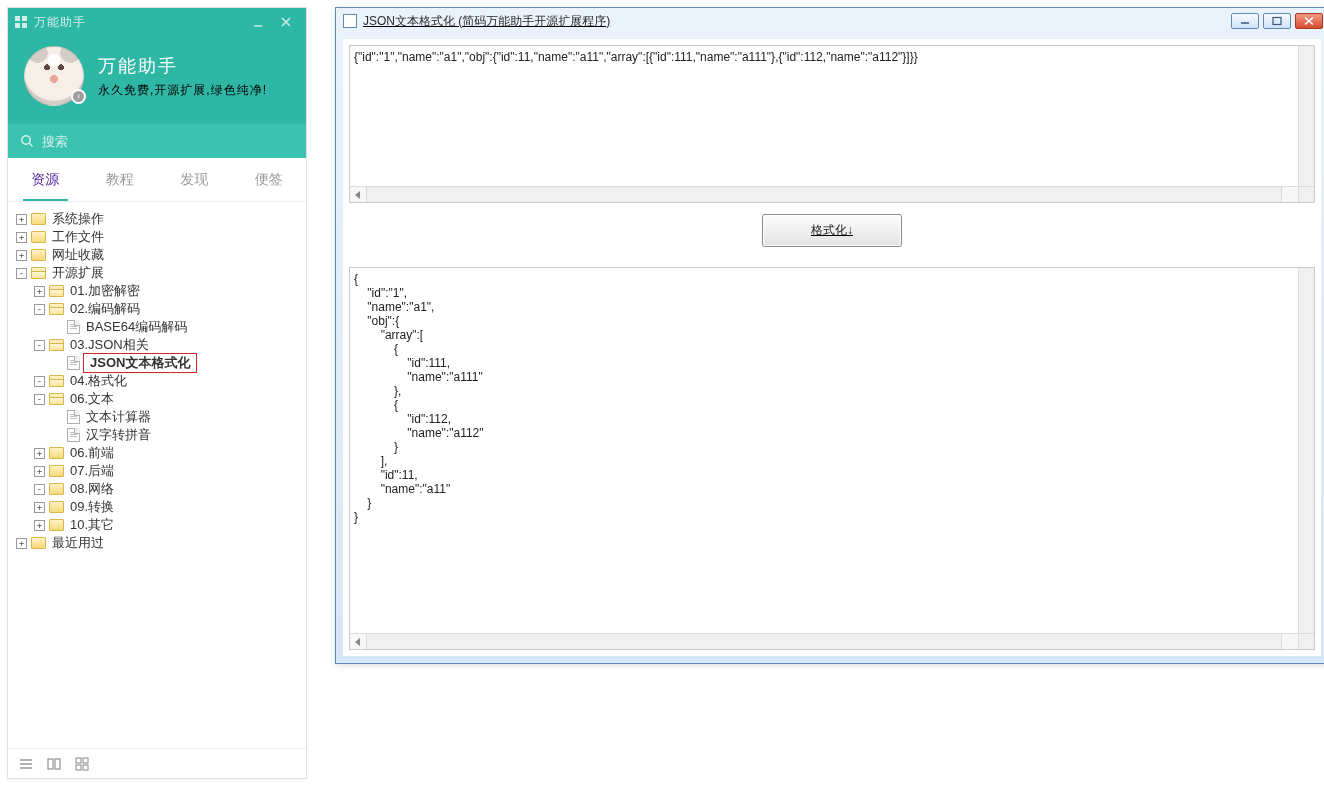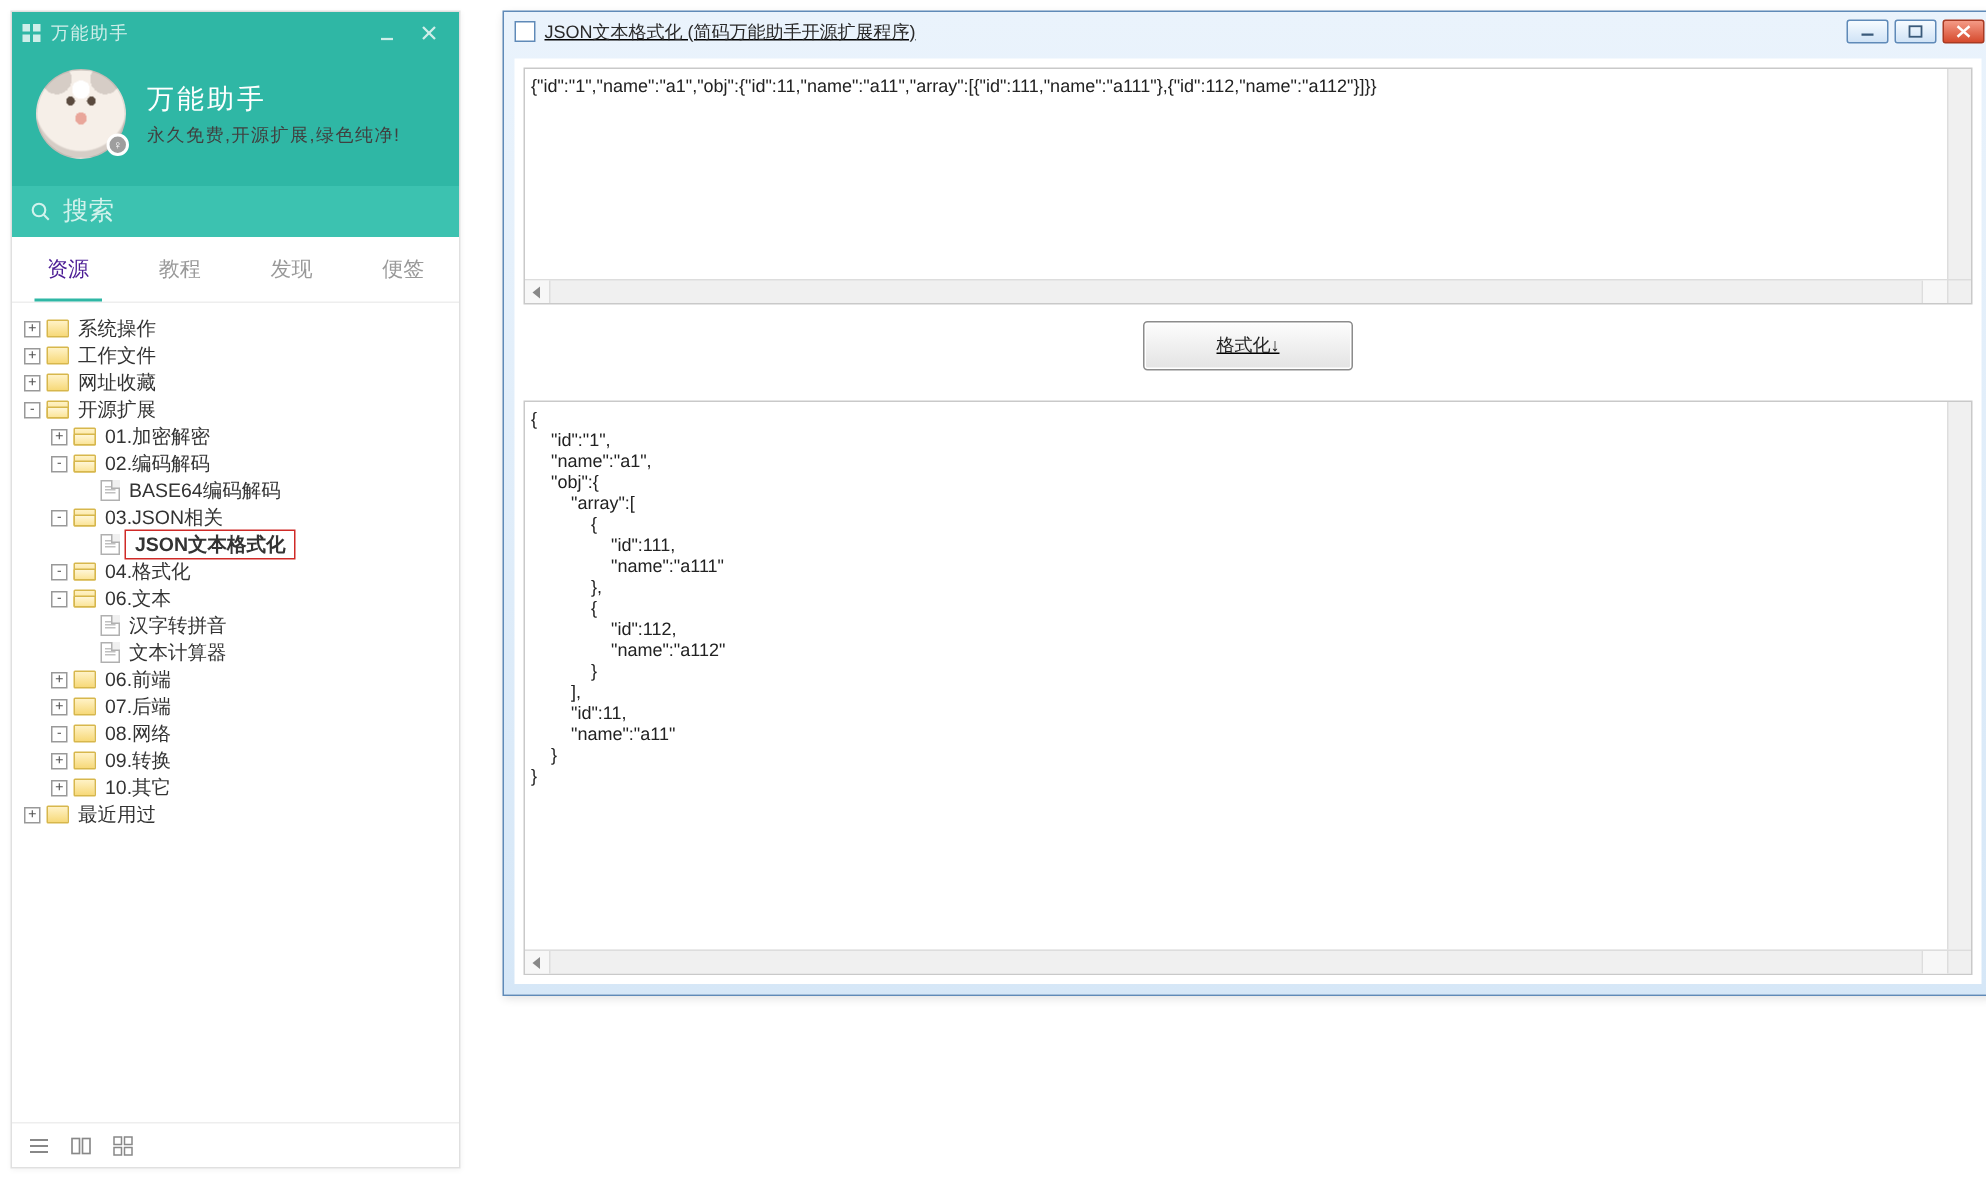--- a/index.html
+++ b/index.html
@@ -37,30 +37,30 @@
   border:1px solid rgba(0,0,0,0.08);
 }
 .avatar-badge {
   position:absolute; right:-2px; bottom:2px; width:15px; height:15px;
   background:#9e9e9e; border-radius:50%; border:2px solid #fff;
   display:flex; align-items:center; justify-content:center;
 }
 .avatar-badge::after { content:"♀"; color:#fff; font-size:8px; line-height:1; }
 .hero-text { margin-left:14px; color:#fff; }
 .hero-text .line1 { font-size:18px; letter-spacing:2px; }
-.hero-text .line2 { font-size:12px; letter-spacing:1px; margin-top:4px; color:#404040; }
+.hero-text .line2 { font-size:12px; letter-spacing:1px; margin-top:4px; color:#000000; }
 
 .search-bar {
   background:#3cc2b0; height:34px; display:flex; align-items:center; padding:0 12px;
   color:#e5f8f4; font-size:13px;
 }
 .search-bar .search-icon { margin-right:8px; display:flex; }
 .search-bar input {
   background:transparent; border:none; outline:none; color:#000000;
-  font-size:17px; width:100%;
+  font-size:13px; width:100%;
 }
 .search-bar input::placeholder { color:#d2f2ec; }
 
 .tabs {
   display:flex; height:44px; border-bottom:1px solid #eee;
 }
 .tabs .tab {
   flex:1; display:flex; align-items:center; justify-content:center;
   font-size:14px; color:#999; cursor:pointer; position:relative;
 }
@@ -334,28 +334,28 @@
               <div class="row">
                 <span class="expander">-</span>
                 <span class="folder-icon open"></span>
                 <span class="label">06.文本</span>
               </div>
               <ul>
                 <li>
                   <div class="row">
                     <span class="expander empty"></span>
                     <span class="file-icon"></span>
-                    <span class="label">汉字转拼音</span>
+                    <span class="label">文本计算器</span>
                   </div>
                 </li>
                 <li>
                   <div class="row">
                     <span class="expander empty"></span>
                     <span class="file-icon"></span>
-                    <span class="label">文本计算器</span>
+                    <span class="label">汉字转拼音</span>
                   </div>
                 </li>
               </ul>
             </li>
             <li>
               <div class="row">
                 <span class="expander">+</span>
                 <span class="folder-icon"></span>
                 <span class="label">06.前端</span>
               </div>

